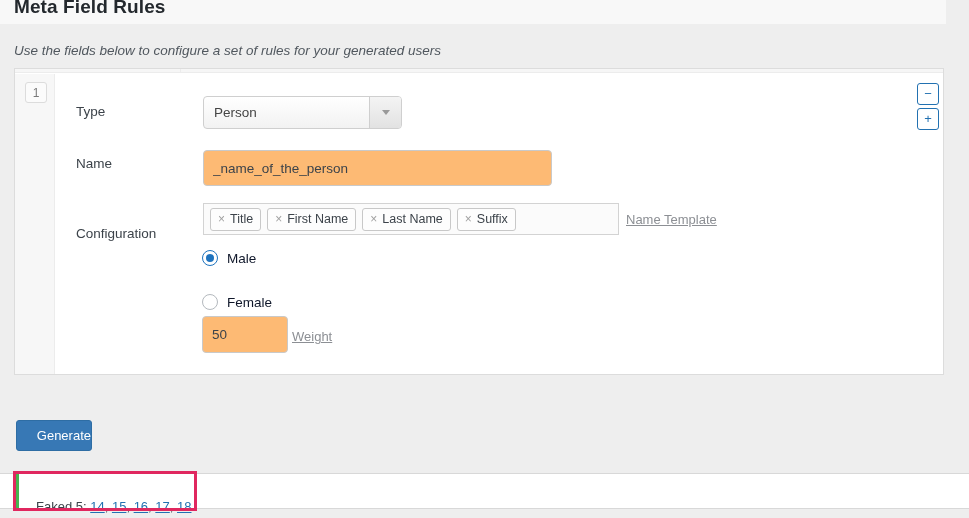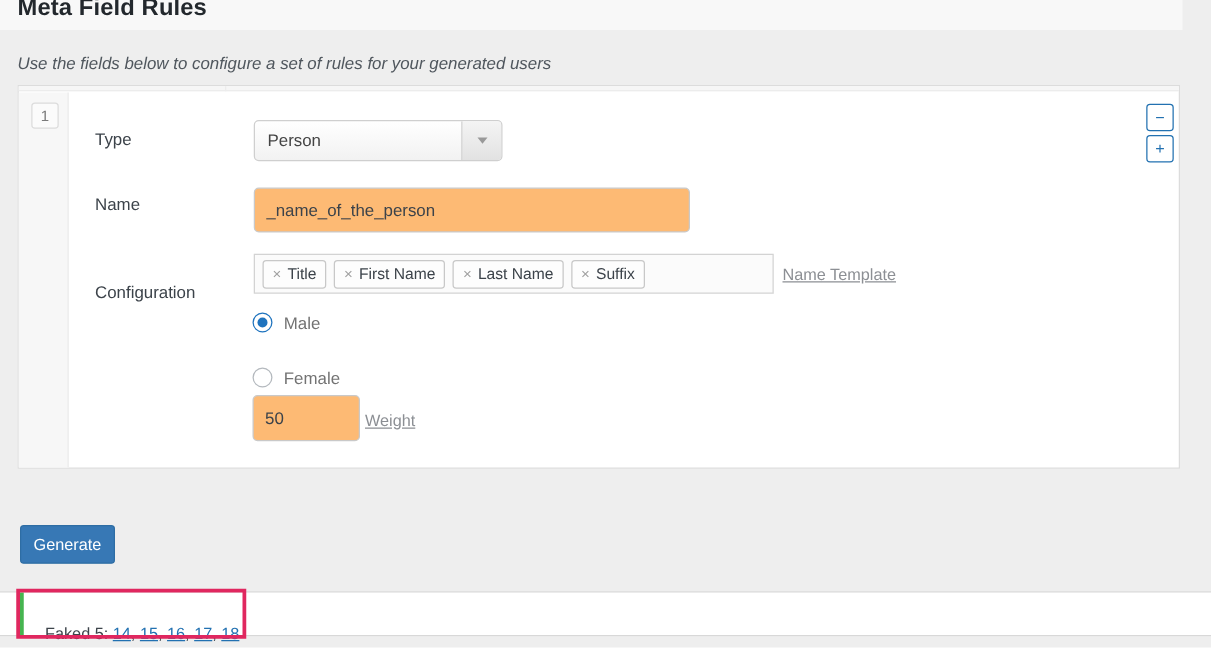--- a/index.html
+++ b/index.html
@@ -248,21 +248,21 @@
     position: absolute;
     left: 3px;
     top: 3px;
     width: 8px;
     height: 8px;
     border-radius: 50%;
     background: #1e73be;
   }
   .radio-label {
     font-size: 13.5px;
-    color: #737373;
+    color: #0f172a;
   }
 
   
   .rowctl {
     position: absolute;
     width: 22px;
     height: 22px;
     border: 1px solid #2271b1;
     border-radius: 3px;
     background: #fff;
@@ -282,21 +282,21 @@
     top: 420px;
     width: 76px;
     height: 31px;
     background: #3778b5;
     border: 1px solid #2e6da4;
     border-radius: 3px;
     color: #ffffff;
     font-family: "Liberation Sans", sans-serif;
     font-size: 13px;
     line-height: 29px;
-    text-align: center;
+    text-align: right;
     box-sizing: border-box;
     cursor: pointer;
     padding: 0;
   }
 
   
   .notice {
     position: absolute;
     left: 0;
     top: 473px;

